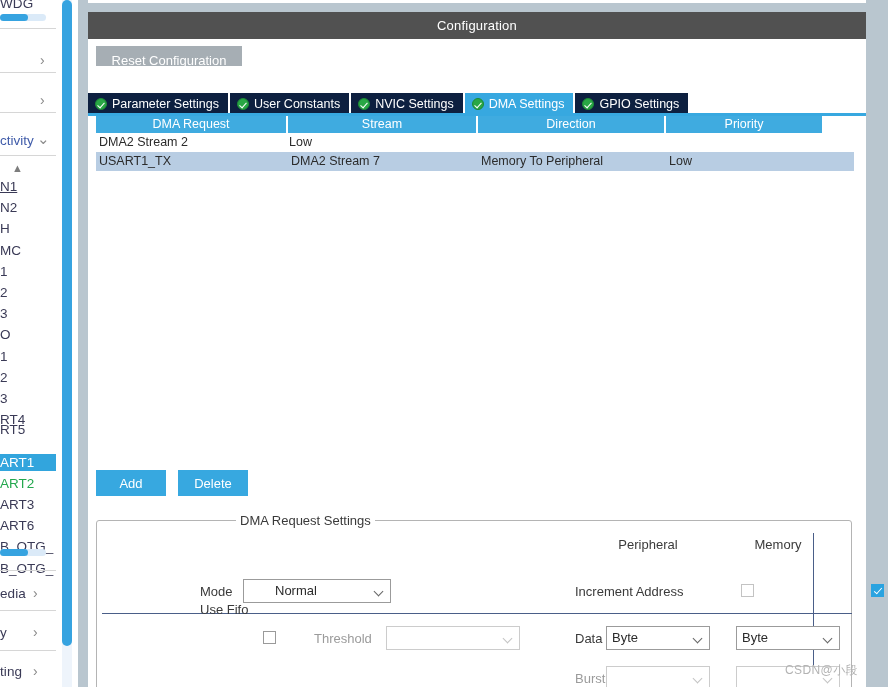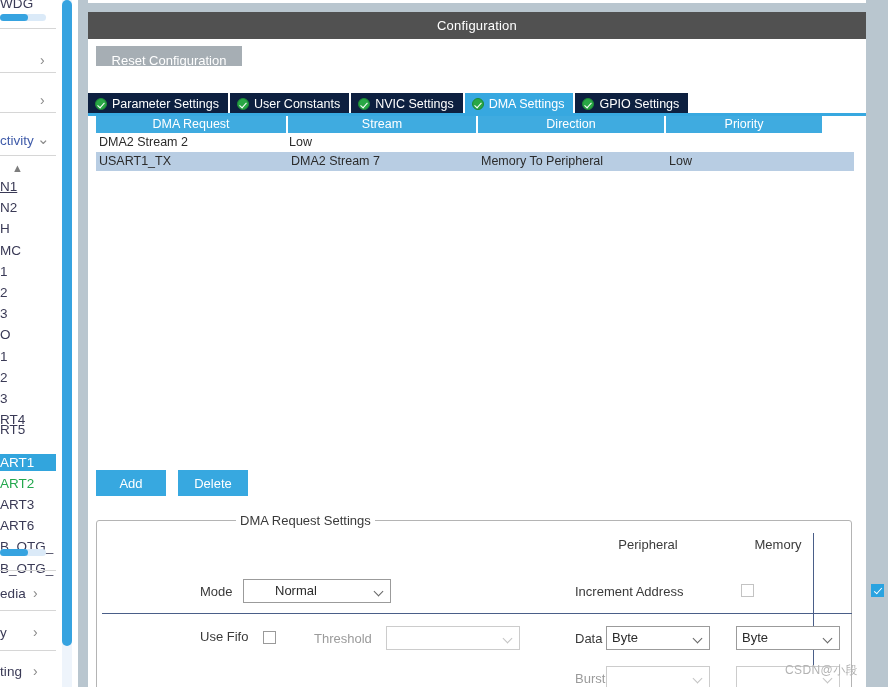--- a/index.html
+++ b/index.html
@@ -535,21 +535,21 @@
     <div class="form-label" style="left:112px; top:572px;">Mode</div>
     <div class="combo" style="left:155px; top:567px; width:148px;padding-left:31px;">
       <span>Normal</span>
       <span class="caret"></span>
     </div>
 
     <div class="form-label" style="left:487px; top:572px;">Increment Address</div>
     <div class="cbox light" style="left:653px; top:572px;"></div>
     <div class="cbox checked" style="left:783px; top:572px;"></div>
 
-    <div class="form-label" style="left:112px; top:617px;">Use Fifo</div>
+    <div class="form-label" style="left:112px; top:590px;">Use Fifo</div>
     <div class="cbox" style="left:175px; top:619px;"></div>
 
     <div class="form-label dim" style="left:226px; top:619px;">Threshold</div>
     <div class="combo disabled" style="left:298px; top:614px; width:134px;">
       <span></span>
       <span class="caret"></span>
     </div>
 
     <div class="form-label" style="left:487px; top:619px;">Data Width</div>
     <div class="combo" style="left:518px; top:614px; width:104px;">

